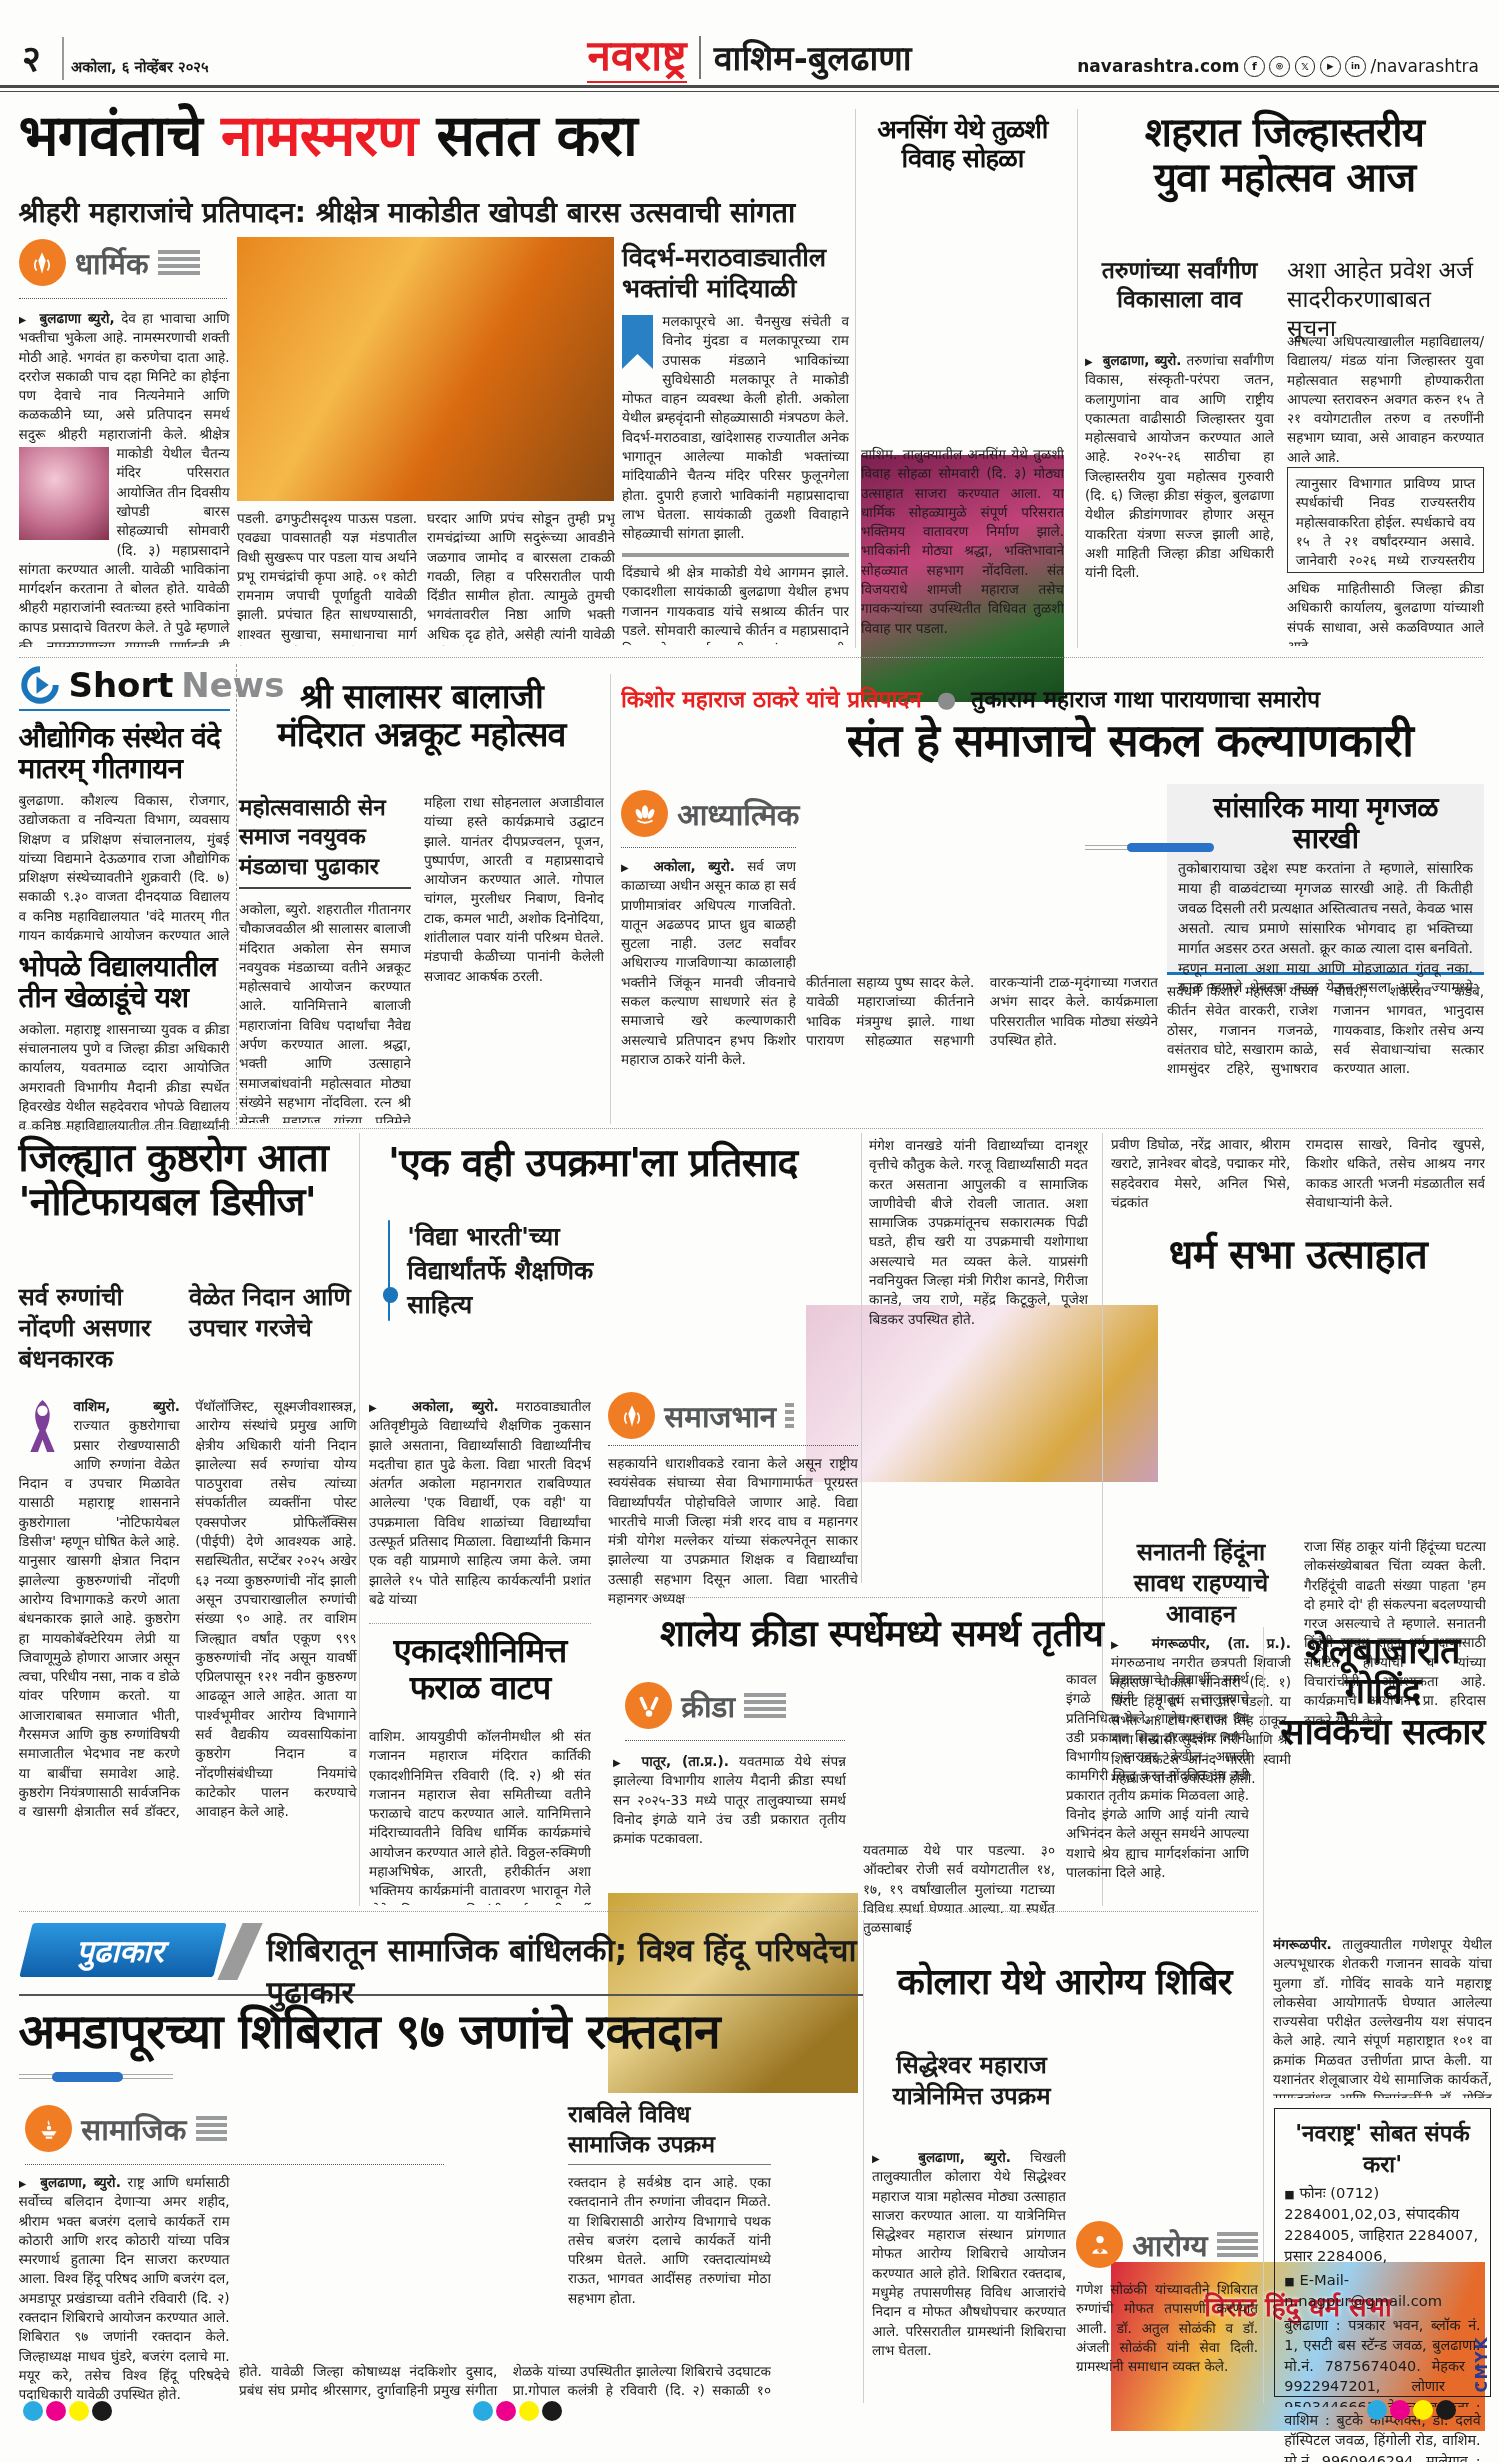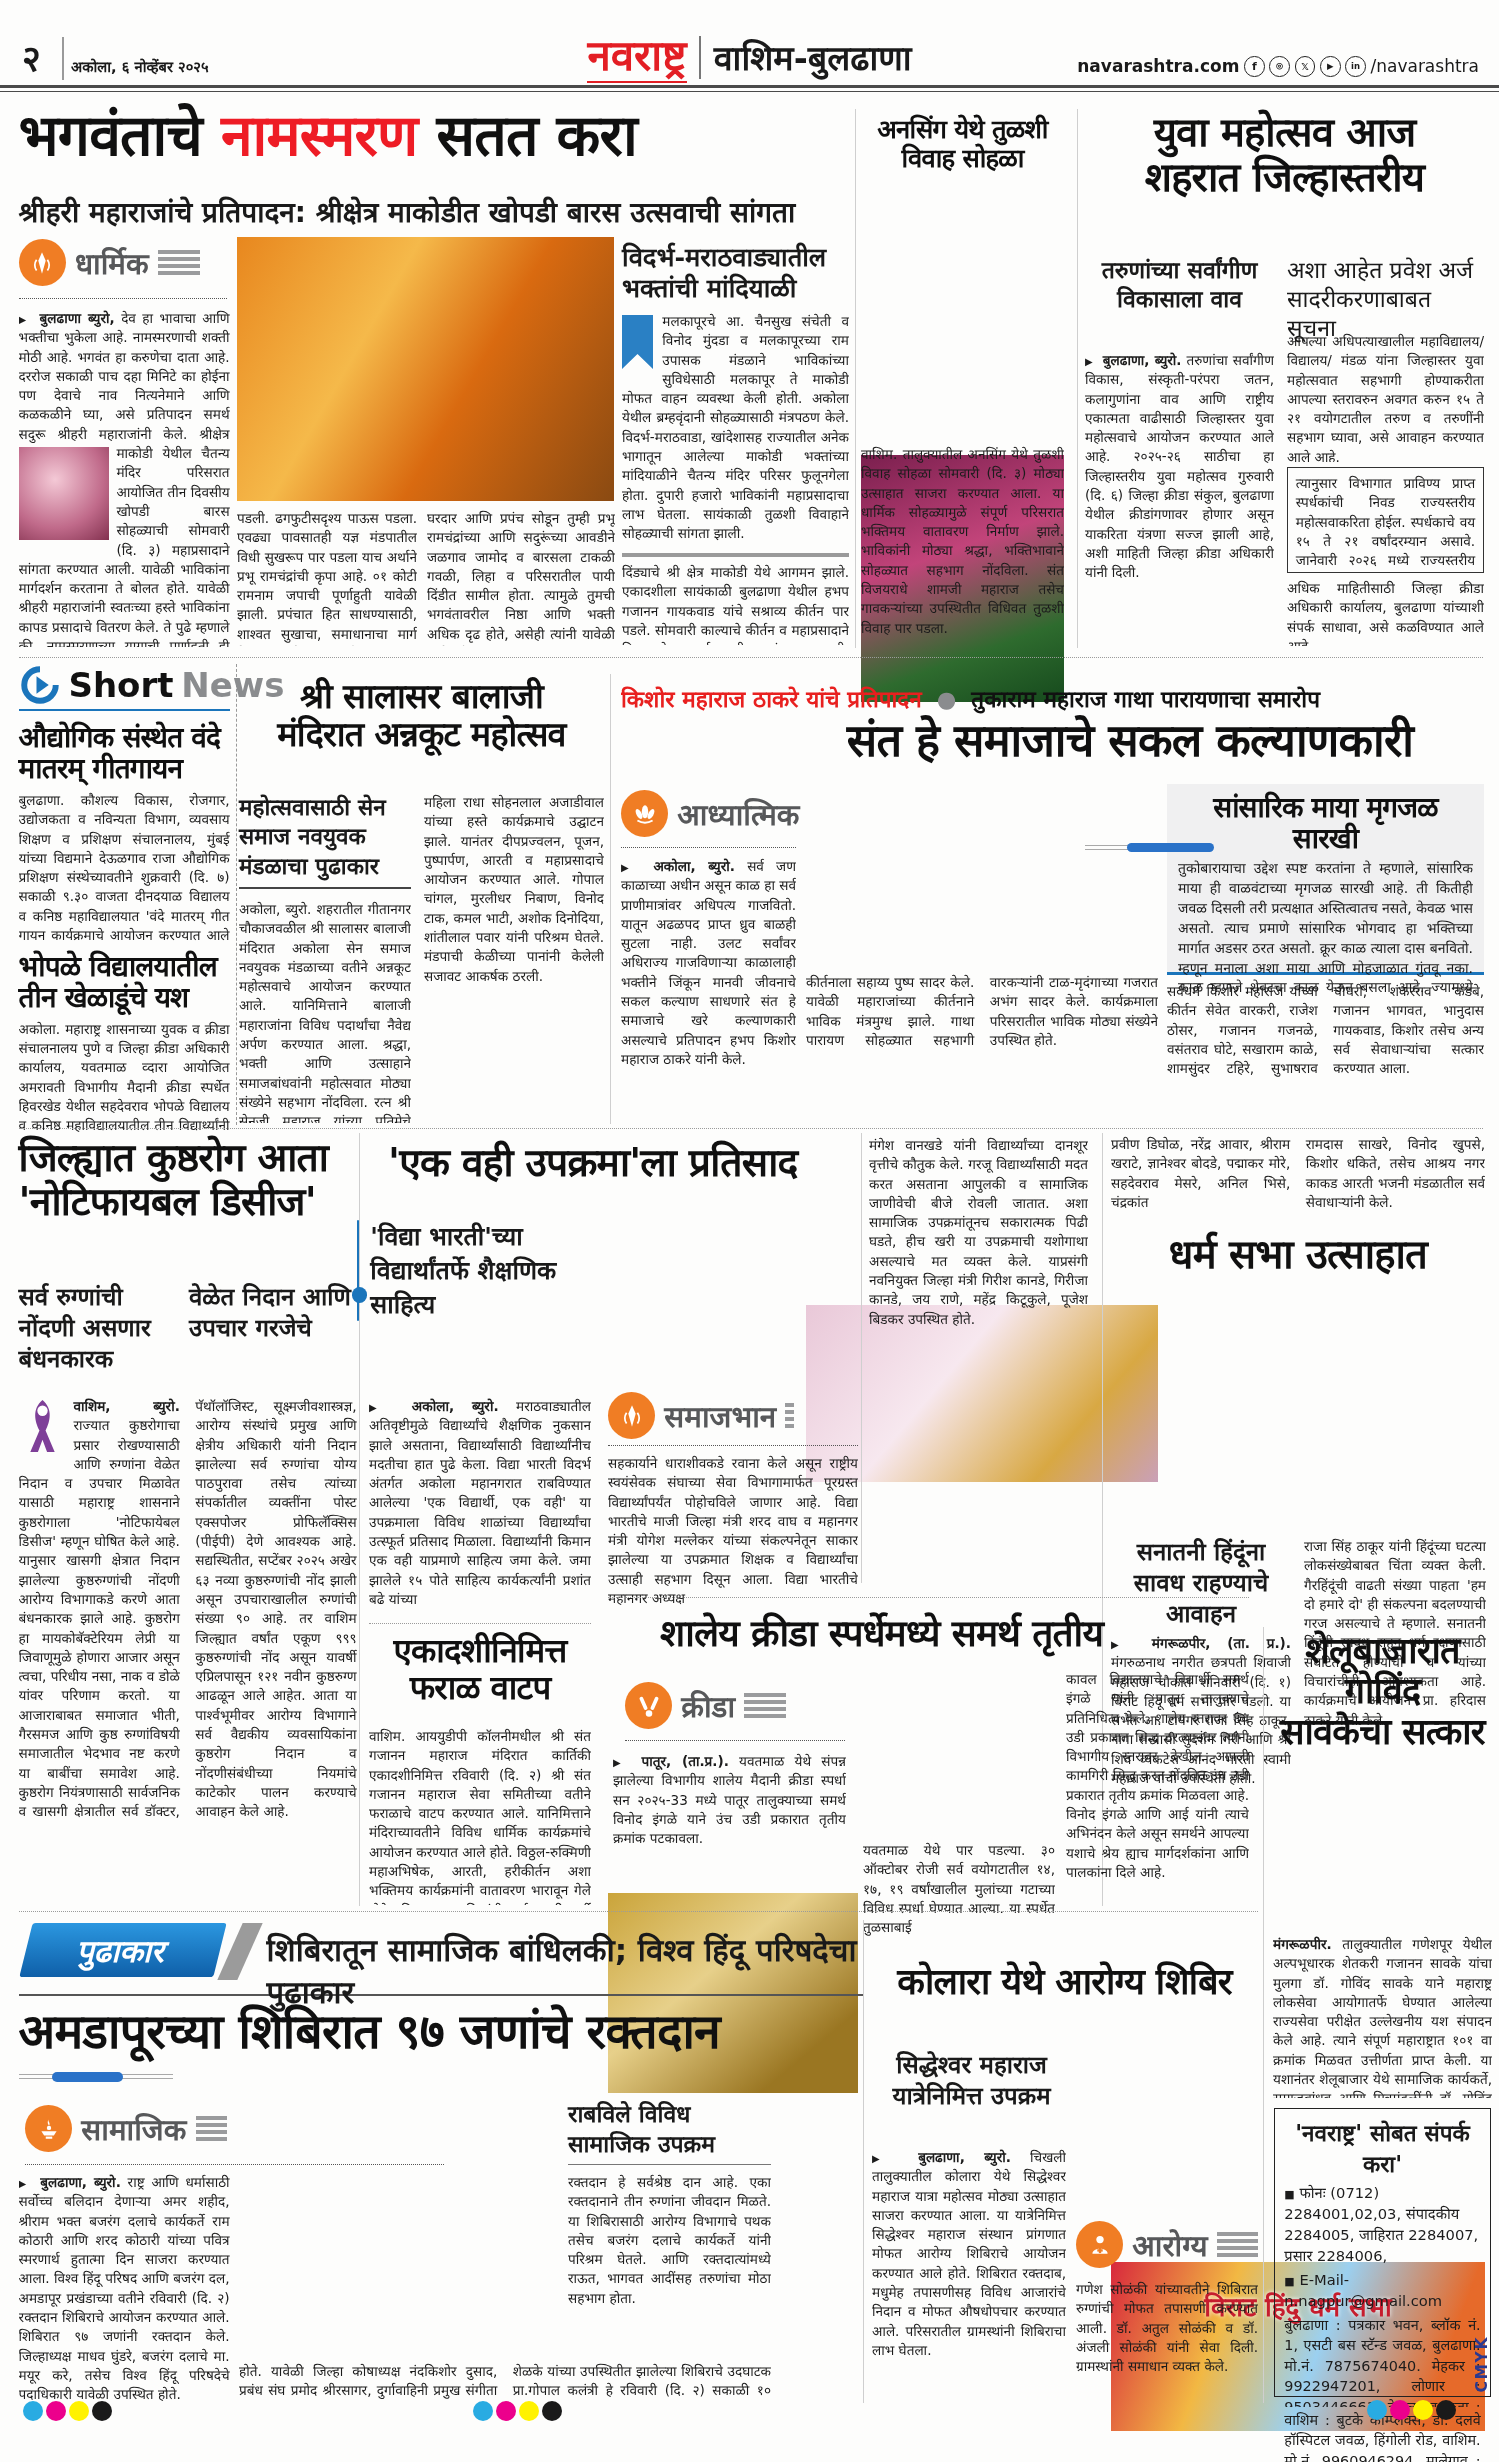--- a/index.html
+++ b/index.html
@@ -107,22 +107,22 @@
 <div class="abs" style="left:622px;top:553px;width:227px;height:3.9px;background:#9a9a9a"></div>
 <div class="abs body" style="left:622px;top:563px;width:227px;height:82px">दिंड्याचे श्री क्षेत्र माकोडी येथे आगमन झाले. एकादशीला सायंकाळी बुलढाणा येथील हभप गजानन गायकवाड यांचे सश्राव्य कीर्तन पार पडले. सोमवारी काल्याचे कीर्तन व महाप्रसादाने वितरणाने कार्यक्रमाची सांगता झाली. आयोजकांनी भाविकांचे कौतुक केले.</div>
 
 <div class="abs vr" style="left:855px;top:109px;height:539px"></div>
 <div class="abs hl ctr" style="left:861px;top:115px;width:203px;font-size:25.6px">अनसिंग येथे तुळशी विवाह सोहळा</div>
 <div class="abs photo" style="left:861px;top:191px;width:203px;height:247px;background:linear-gradient(160deg,#7a1f4e,#c2447a 40%,#2e6b2e 75%,#164a1d)"></div>
 <div class="abs body" style="left:861px;top:445px;width:203px;height:200px">वाशिम. तालुक्यातील अनसिंग येथे तुळशी विवाह सोहळा सोमवारी (दि. ३) मोठ्या उत्साहात साजरा करण्यात आला. या धार्मिक सोहळ्यामुळे संपूर्ण परिसरात भक्तिमय वातावरण निर्माण झाले. भाविकांनी मोठ्या श्रद्धा, भक्तिभावाने सोहळ्यात सहभाग नोंदविला. संत विजयराधे शामजी महाराज तसेच गावकऱ्यांच्या उपस्थितीत विधिवत तुळशी विवाह पार पडला.</div>
 
 <div class="abs vr" style="left:1077px;top:109px;height:539px"></div>
 <div class="abs hl ctr" style="left:1085px;top:110px;width:399px;font-size:40px">
+  <div>शहरात जिल्हास्तरीय</div>
   <div>युवा महोत्सव आज</div>
-  <div>शहरात जिल्हास्तरीय</div>
 </div>
 <div class="abs ctr" style="left:1085px;top:256px;width:189px;font-size:23px;font-weight:bold;line-height:1.25">तरुणांच्या सर्वांगीण विकासाला वाव</div>
 <div class="abs fdiv" style="left:1085px;top:332px;width:189px">
     <i class="pill"></i>
   </div>
 <div class="abs body" style="left:1085px;top:351px;width:189px;height:295px">
   <span class="mk">▶</span>
   <span class="dl">बुलढाणा, ब्युरो.</span>
   <span>तरुणांचा सर्वांगीण विकास, संस्कृती-परंपरा जतन, कलागुणांना वाव आणि राष्ट्रीय एकात्मता वाढीसाठी जिल्हास्तर युवा महोत्सवाचे आयोजन करण्यात आले आहे. २०२५-२६ साठीचा हा जिल्हास्तरीय युवा महोत्सव गुरुवारी (दि. ६) जिल्हा क्रीडा संकुल, बुलढाणा येथील क्रीडांगणावर होणार असून याकरिता यंत्रणा सज्ज झाली आहे, अशी माहिती जिल्हा क्रीडा अधिकारी यांनी दिली.</span>
 </div>
@@ -211,21 +211,21 @@
         <path d="M15 2 C8 8 10 16 13 22 L7 36 L12 36 L15 28 L18 36 L23 36 L17 22 C20 16 22 8 15 2 Z" fill="#7e3f98"></path>
         <circle cx="15" cy="9" r="3.4" fill="#fff"></circle>
       </svg>
   </span>
   <span class="dl">वाशिम, ब्युरो.</span>
   <span>राज्यात कुष्ठरोगाचा प्रसार रोखण्यासाठी आणि रुग्णांना वेळेत निदान व उपचार मिळावेत यासाठी महाराष्ट्र शासनाने कुष्ठरोगाला 'नोटिफायेबल डिसीज' म्हणून घोषित केले आहे. यानुसार खासगी क्षेत्रात निदान झालेल्या कुष्ठरुग्णांची नोंदणी आरोग्य विभागाकडे करणे आता बंधनकारक झाले आहे. कुष्ठरोग हा मायकोबॅक्टेरियम लेप्री या जिवाणूमुळे होणारा आजार असून त्वचा, परिधीय नसा, नाक व डोळे यांवर परिणाम करतो. या आजाराबाबत समाजात भीती, गैरसमज आणि कुष्ठ रुग्णांविषयी समाजातील भेदभाव नष्ट करणे या बाबींचा समावेश आहे. कुष्ठरोग नियंत्रणासाठी सार्वजनिक व खासगी क्षेत्रातील सर्व डॉक्टर, पॅथॉलॉजिस्ट, सूक्ष्मजीवशास्त्रज्ञ, आरोग्य संस्थांचे प्रमुख आणि क्षेत्रीय अधिकारी यांनी निदान झालेल्या सर्व रुग्णांचा योग्य पाठपुरावा तसेच त्यांच्या संपर्कातील व्यक्तींना पोस्ट एक्सपोजर प्रोफिलॅक्सिस (पीईपी) देणे आवश्यक आहे. सद्यस्थितीत, सप्टेंबर २०२५ अखेर ६३ नव्या कुष्ठरुग्णांची नोंद झाली असून उपचाराखालील रुग्णांची संख्या ९० आहे. तर वाशिम जिल्ह्यात वर्षांत एकूण ९९९ कुष्ठरुग्णांची नोंद असून यावर्षी एप्रिलपासून १२१ नवीन कुष्ठरुग्ण आढळून आले आहेत. आता या पार्श्वभूमीवर आरोग्य विभागाने सर्व वैद्यकीय व्यवसायिकांना कुष्ठरोग निदान व नोंदणीसंबंधीच्या नियमांचे काटेकोर पालन करण्याचे आवाहन केले आहे.</span>
 </div>
 
 <div class="abs vr" style="left:359px;top:1133px;height:773px"></div>
 <div class="abs hl" style="left:388px;top:1141px;width:470px;font-size:39px">'एक वही उपक्रमा'ला प्रतिसाद</div>
-<div class="abs" style="left:357px;top:1220px;width:222px;display:flex;gap:11px">
+<div class="abs" style="left:388px;top:1220px;width:222px;display:flex;gap:17px">
   <span style="width:4.7px;background:#1b75bb;border-radius:2.3px;position:relative">
     <i style="position:absolute;left:-5.4px;top:67px;width:15.5px;height:15.5px;border-radius:50%;background:#1b75bb"></i>
   </span>
   <span style="font-size:25px;font-weight:bold;line-height:1.35">'विद्या भारती'च्या विद्यार्थांतर्फे शैक्षणिक साहित्य</span>
 </div>
 <div class="abs photo" style="left:608px;top:1186px;width:250px;height:200px;background:linear-gradient(140deg,#caa43a,#e7d08a 40%,#9a7622 80%)"></div>
 <div class="abs body" style="left:369px;top:1397px;width:222px;height:220px">
   <span class="mk">▶</span>
   <span class="dl">अकोला, ब्युरो.</span>
   <span>मराठवाड्यातील अतिवृष्टीमुळे विद्यार्थ्यांचे शैक्षणिक नुकसान झाले असताना, विद्यार्थ्यांसाठी विद्यार्थ्यांनीच मदतीचा हात पुढे केला. विद्या भारती विदर्भ अंतर्गत अकोला महानगरात राबविण्यात आलेल्या 'एक विद्यार्थी, एक वही' या उपक्रमाला विविध शाळांच्या विद्यार्थ्यांचा उत्स्फूर्त प्रतिसाद मिळाला. विद्यार्थ्यांनी किमान एक वही याप्रमाणे साहित्य जमा केले. जमा झालेले १५ पोते साहित्य कार्यकर्त्यांनी प्रशांत बढे यांच्या</span>

